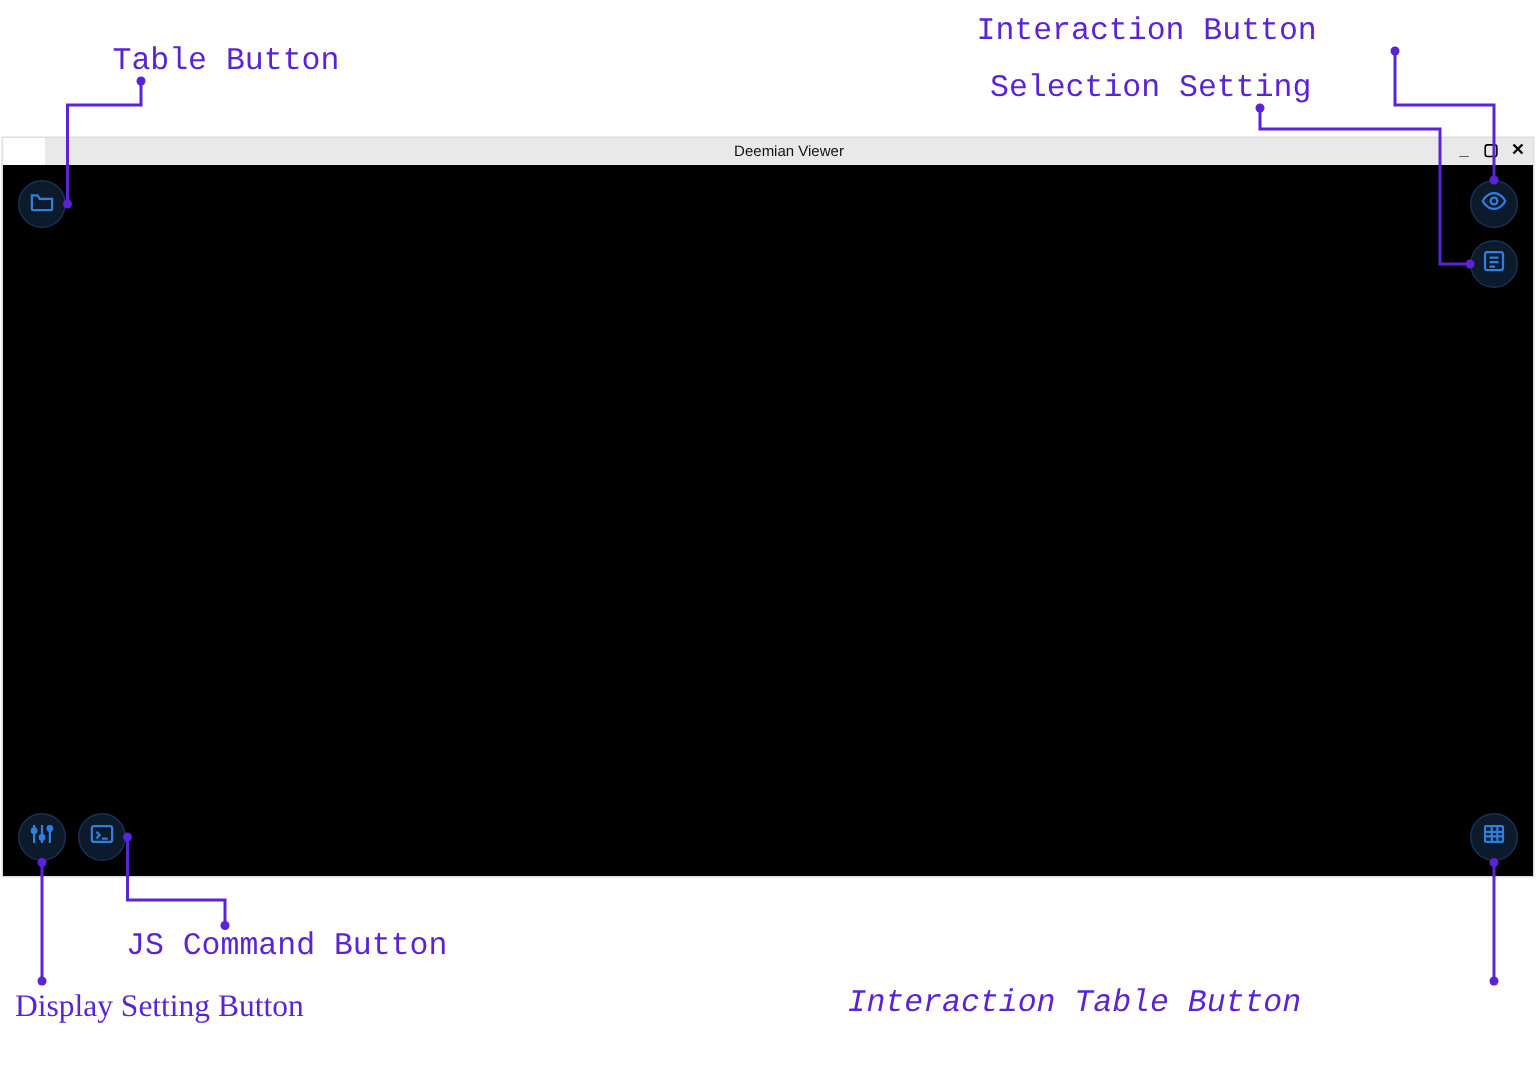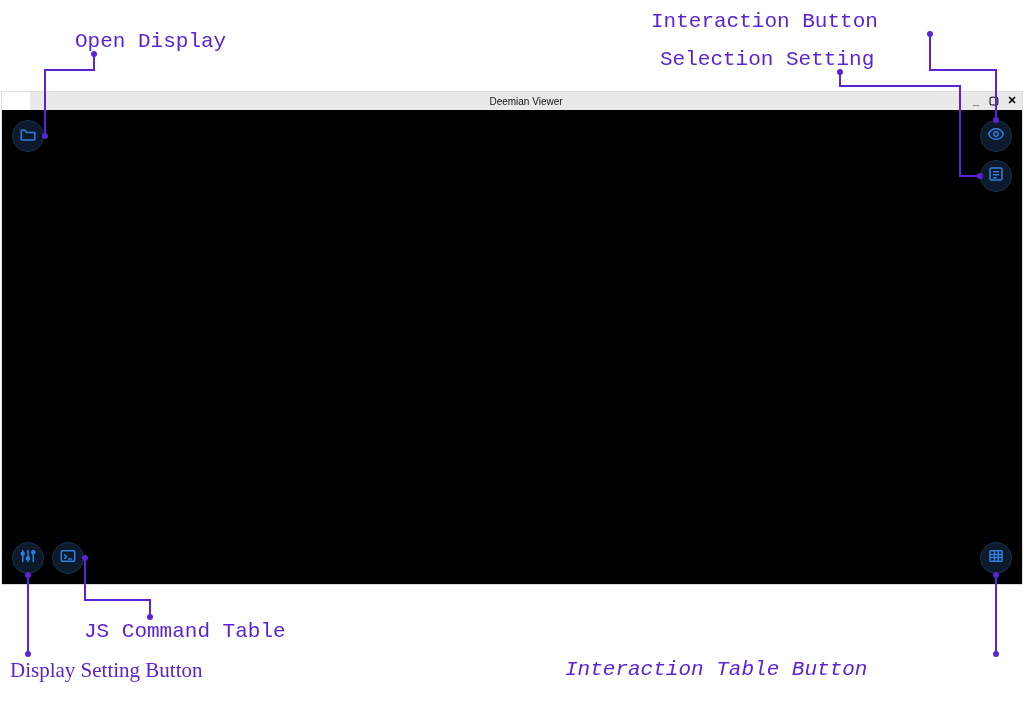--- a/index.html
+++ b/index.html
@@ -92,24 +92,24 @@
     stroke-width: 2;
     fill: none;
   }
   .callout circle {
     fill: #5b23d6;
   }
 </style>
 </head>
 <body>
 
-<div class="label" style="left:75px; top:30px;">Open Display</div>
+<div class="label" style="left:75px; top:30px;">Table Button</div>
 <div class="label" style="left:651px; top:10px;">Interaction Button</div>
 <div class="label" style="left:660px; top:48px;">Selection Setting</div>
-<div class="label" style="left:84px; top:620px;">JS Command Table</div>
+<div class="label" style="left:84px; top:620px;">JS Command Button</div>
 <div class="label" style="left:10px; top:658px;font-family:Liberation Serif, serif;">Display Setting Button</div>
 <div class="label" style="left:565px; top:658px;font-style:italic;">Interaction Table Button</div>
 
 <div class="window">
   <div class="titlebar">
     <span>Deemian Viewer</span>
     <div class="win-controls">
       <div class="win-ctrl">_</div>
       <div class="win-ctrl">▢</div>
       <div class="win-ctrl">✕</div>

